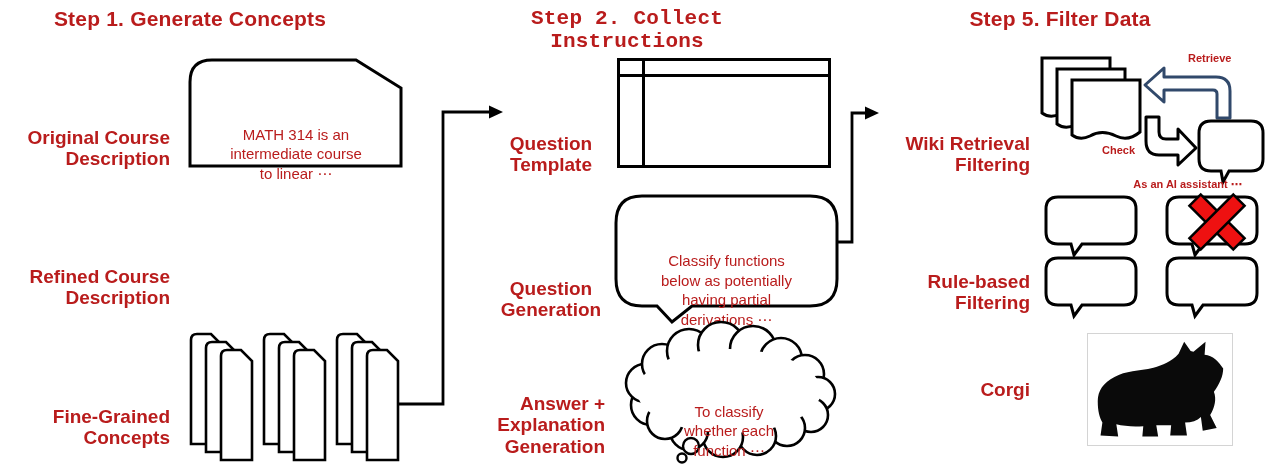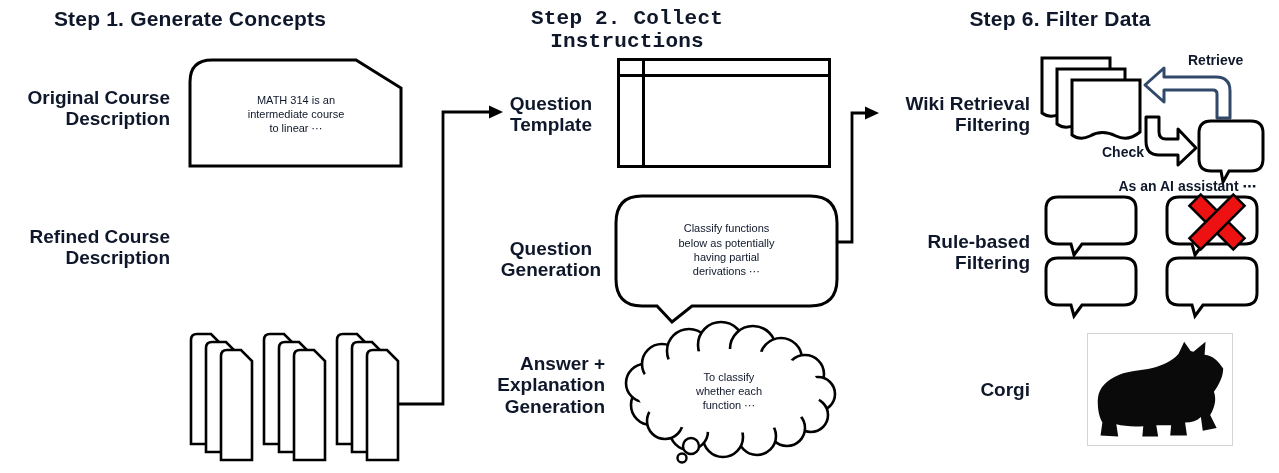--- a/index.html
+++ b/index.html
@@ -1,38 +1,38 @@
 <!DOCTYPE html>
 <html><head>
 <meta charset="utf-8">
 <style>
   html,body { margin:0; padding:0; background:#fff; }
   #canvas {
     position: relative;
     width: 1279px; height: 473px;
     background: #fff;
     font-family: "Liberation Sans", "DejaVu Sans", sans-serif;
-    color: #0f172a;
+    color: #b91c1c;
     overflow: hidden;
   }
   .abs { position: absolute; }
-  .pre { white-space: pre-line; }
+  .pre { white-space: pre-line; margin-top: 40px; }
   .step-title {
     font-size: 21px; font-weight: 700; letter-spacing: 0.2px;
   }
   .row-label {
     font-size: 19px; font-weight: 700; line-height: 1.12;
     text-align: right;
   }
   .row-label.center { text-align: center; }
   .shape-text {
-    font-size: 11px; line-height: 1.3; text-align: center;
+    font-size: 15px; line-height: 1.3; text-align: center;
     display: flex; align-items: center; justify-content: center;
   }
-  .small-label { font-size: 14px; font-weight: 700; }
+  .small-label { font-size: 11px; font-weight: 700; }
   svg { display: block; overflow: visible; }
   .stroke3 { fill:#fff; stroke:#000; stroke-width:3; }
   .stroke26 { fill:#fff; stroke:#000; stroke-width:2.6; }
   
   .qtable {
     border: 3px solid #000; box-sizing: border-box; background: #fff;
   }
   .qtable .vline { position:absolute; left:22px; top:0; bottom:0; width:3px; background:#000; }
   .qtable .hline { position:absolute; top:13px; left:0; right:0; height:3px; background:#000; }
   .corgi-frame {
@@ -49,38 +49,40 @@
 
     <path d="M399,404 L443,404 L443,112 L490,112" fill="none" stroke="#000" stroke-width="2.8"></path>
     <polygon points="489,105.5 503,112 489,118.5" fill="#000"></polygon>
 
     <path d="M837,242 L852,242 L852,113 L866,113" fill="none" stroke="#000" stroke-width="2.8"></path>
     <polygon points="865,106.5 879,113 865,119.5" fill="#000"></polygon>
   </svg>
 
   <div class="abs step-title" style="left:25px;top:7px;width:330px;text-align:center;">Step 1. Generate Concepts</div>
   <div class="abs step-title" style="left:462px;top:7px;width:330px;text-align:center;font-family:Liberation Mono, monospace;">Step 2. Collect Instructions</div>
-  <div class="abs step-title" style="left:900px;top:7px;width:320px;text-align:center;">Step 6. Filter Data</div>
+  <div class="abs step-title" style="left:900px;top:7px;width:320px;text-align:center;">Step 5. Filter Data</div>
 
   <div class="abs row-label pre" style="left:0px;top:87px;width:170px;">Original Course
 Description</div>
 
   <div class="abs" style="left:188px;top:58px;">
     <svg width="215" height="110" viewBox="0 0 215 110">
       <path class="stroke3" d="M2,108 L2,24 Q2,2 24,2 L168,2 L213,30 L213,108 Z"></path>
     </svg>
     <div class="abs shape-text pre" style="left:12px;top:8px;width:192px;height:96px;">MATH 314 is an
 intermediate course
 to linear ⋯</div>
   </div>
 
   <div class="abs row-label pre" style="left:0px;top:226px;width:170px;">Refined Course
 Description</div>
 
 
+  <div class="abs row-label pre" style="left:0px;top:366px;width:170px;">Fine-Grained
+Concepts</div>
 
   <svg class="abs" style="left:185px;top:332px;" width="225" height="141" viewBox="0 0 225 141">
     <g>
       <g transform="translate(5,0)">
         <path class="stroke26" d="M7,2 L21,2 L32,13 L32,112 L1,112 L1,8 Q1,2 7,2 Z"></path>
         <path class="stroke26" transform="translate(15,8)" d="M7,2 L21,2 L32,13 L32,112 L1,112 L1,8 Q1,2 7,2 Z"></path>
         <path class="stroke26" transform="translate(30,16)" d="M7,2 L21,2 L32,13 L32,112 L1,112 L1,8 Q1,2 7,2 Z"></path>
       </g>
       <g transform="translate(78,0)">
         <path class="stroke26" d="M7,2 L21,2 L32,13 L32,112 L1,112 L1,8 Q1,2 7,2 Z"></path>

